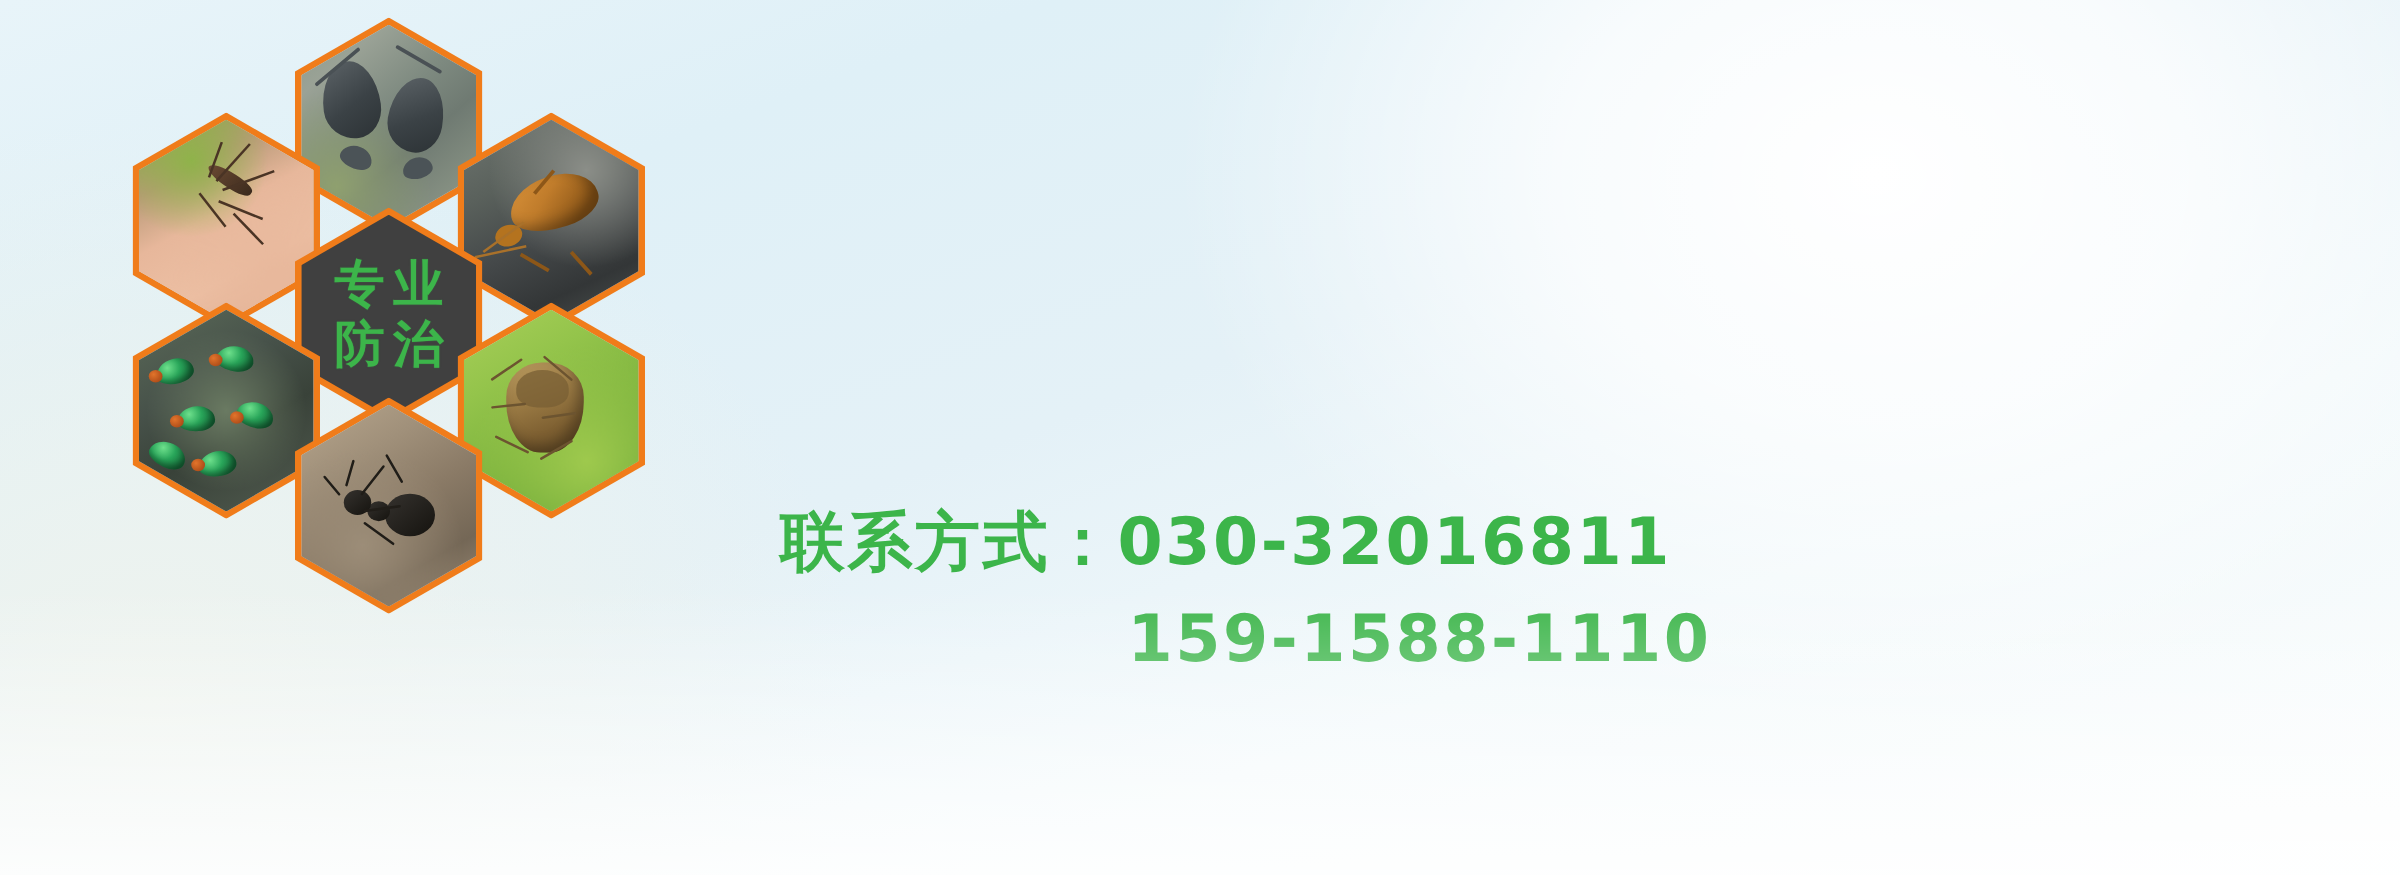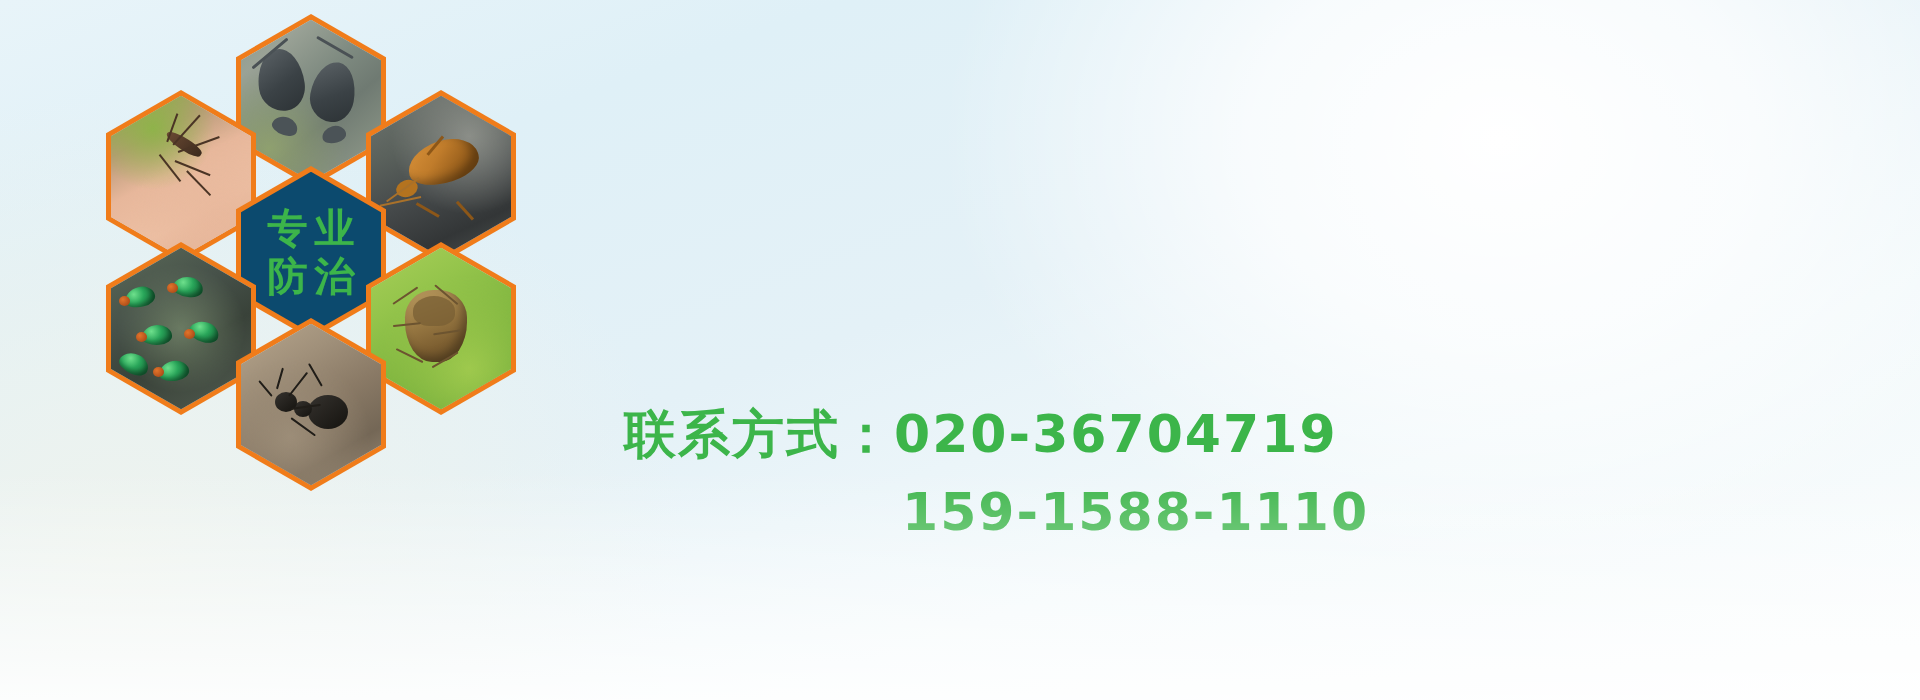--- a/index.html
+++ b/index.html
@@ -41,21 +41,21 @@
 
   
   .h-rats      {left:158px; top:8px;}
   .h-roach     {left:288px; top:84px;}
   .h-mosquito  {left:28px;  top:84px;}
   .h-center    {left:158px; top:160px;}
   .h-flies     {left:28px;  top:236px;}
   .h-bug       {left:288px; top:236px;}
   .h-ant       {left:158px; top:312px;}
 
-  .h-center .inner{background:#0c4a6e;}
+  .h-center .inner{background:#404040;}
   .logo-txt{
     position:absolute;inset:0;display:flex;flex-direction:column;
     align-items:center;justify-content:center;
     color:#3cb54a;font-weight:bold;font-size:40px;line-height:1.18;
     letter-spacing:7px;text-indent:7px;
     text-shadow:0 0 1px rgba(60,181,74,.5);
   }
 
   
   .art-mosq{background:
@@ -234,17 +234,17 @@
           <div class="ant-leg" style="left:22%;top:44%;width:20px;transform:rotate(-130deg);"></div>
           <div class="ant-leg" style="left:58%;top:38%;width:26px;transform:rotate(-120deg);"></div>
         </div>
       </div>
     </div>
 
   </div>
 
 
   <div class="contact">
-    <div class="row1">联系方式：020-36704719</div>
+    <div class="row1">联系方式：030-32016811</div>
     <div class="row2">159-1588-1110</div>
   </div>
 
 </div>
 
 </body></html>

